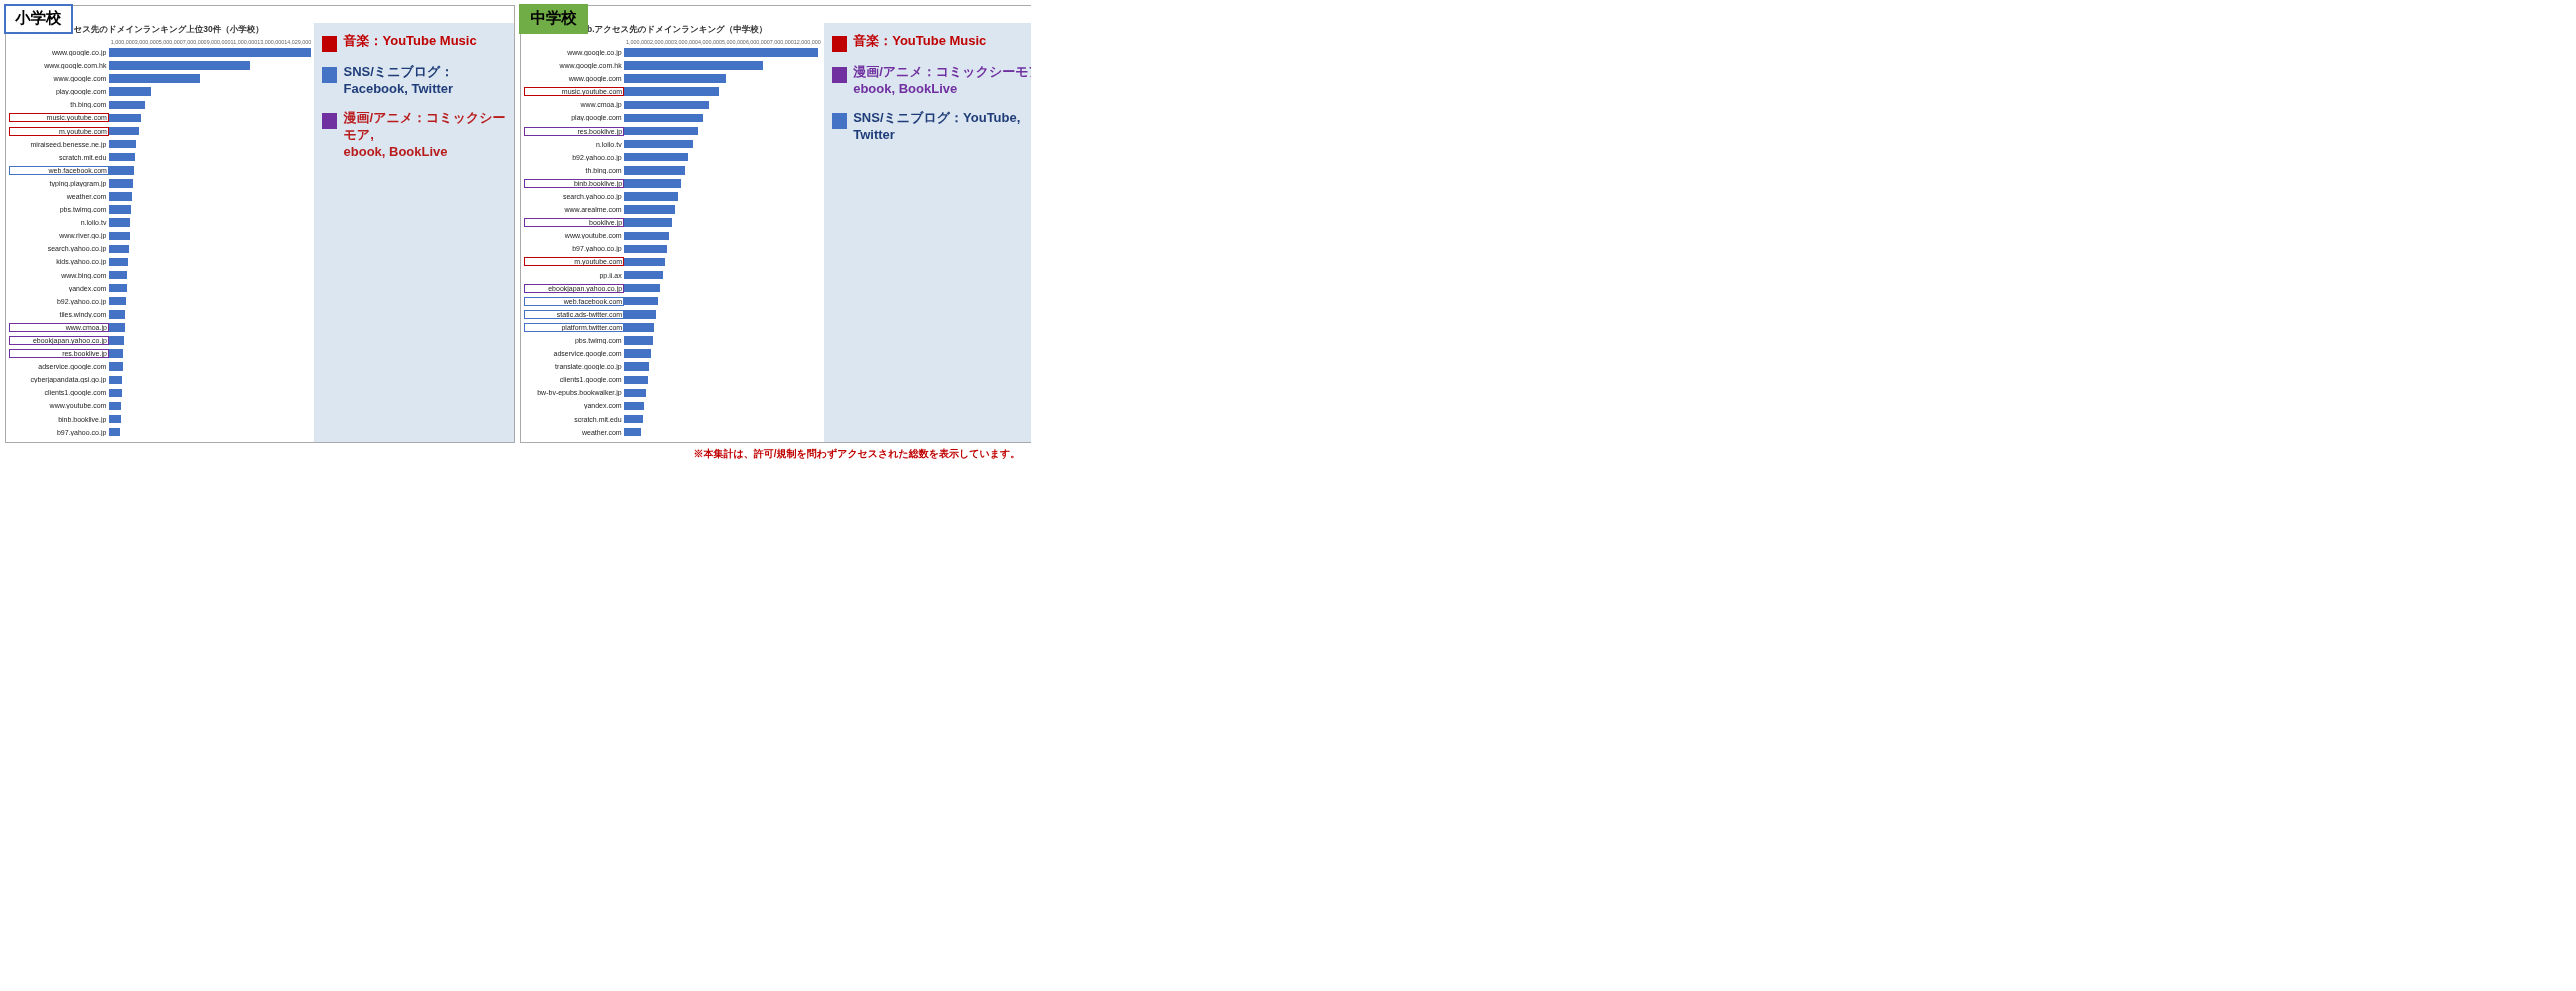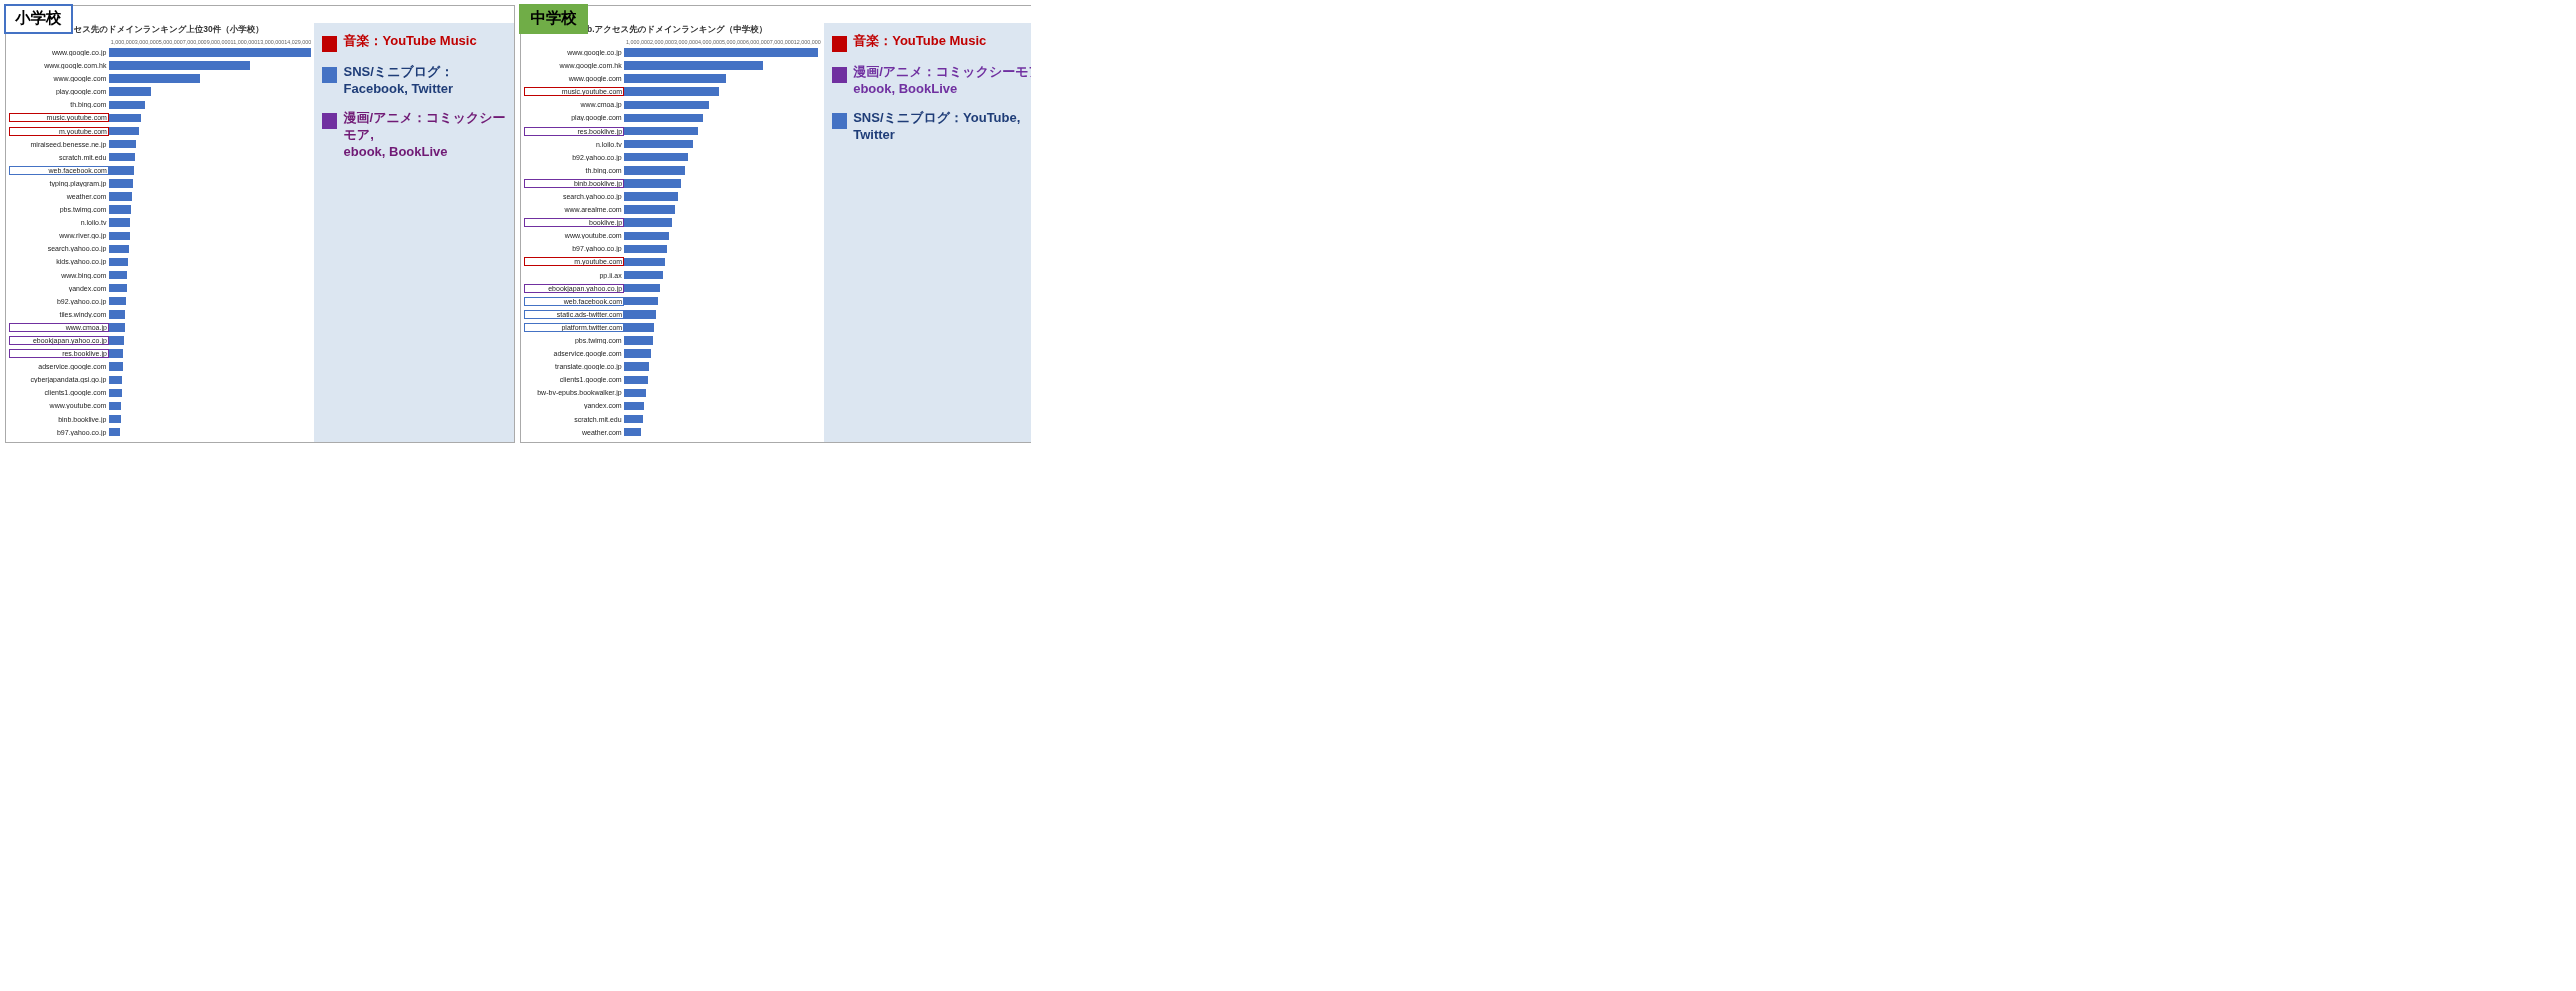--- a/index.html
+++ b/index.html
@@ -232,21 +232,21 @@
           <div class="ann-item">
             <div style="width:15.4px;height:15.4px;background:#c00000;flex-shrink:0;margin-top:3.1px;"></div>
             <div style="font-size:13px;font-weight:bold;color:#c00000;line-height:1.3;">音楽：YouTube Music</div>
           </div>
           <div class="ann-item">
             <div style="width:15.4px;height:15.4px;background:#4472c4;flex-shrink:0;margin-top:3.1px;"></div>
             <div style="font-size:13px;font-weight:bold;color:#1f3d78;line-height:1.3;">SNS/ミニブログ：Facebook, Twitter</div>
           </div>
           <div class="ann-item">
             <div style="width:15.4px;height:15.4px;background:#7030a0;flex-shrink:0;margin-top:3.1px;"></div>
-            <div style="font-size:13px;font-weight:bold;color:#701a75;line-height:1.3;white-space:pre-line;">漫画/アニメ：コミックシーモア,
+            <div style="font-size:13px;font-weight:bold;color:#b91c1c;line-height:1.3;white-space:pre-line;">漫画/アニメ：コミックシーモア,
 ebook, BookLive</div>
           </div>
         </div>
       </div>
     </div>
 
     <div style="flex:1;border:0.8px solid #aaa;margin:4.6px 4.6px 1.5px 2.3px;position:relative;background:#fff;display:flex;flex-direction:column;">
 
       <div style="position:absolute;top:-1.5px;left:-1.5px;z-index:10;">
         <span style="display:inline-block;padding:2.3px 9.2px;font-size:15.4px;font-weight:bold;border:2.3px solid #70ad47;background:#70ad47;color:#000;">中学校</span>
@@ -464,14 +464,15 @@
           <div class="ann-item">
             <div style="width:15.4px;height:15.4px;background:#4472c4;flex-shrink:0;margin-top:3.1px;"></div>
             <div style="font-size:13px;font-weight:bold;color:#1f3d78;line-height:1.3;white-space:pre-line;">SNS/ミニブログ：YouTube,
 Twitter</div>
           </div>
         </div>
       </div>
     </div>
   </div>
 
+  <div style="text-align:right;font-size:10px;color:#c00000;font-weight:bold;padding:3.1px 10.8px 4.6px 0;">※本集計は、許可/規制を問わずアクセスされた総数を表示しています。</div>
 </div>
 
 
 </body></html>

